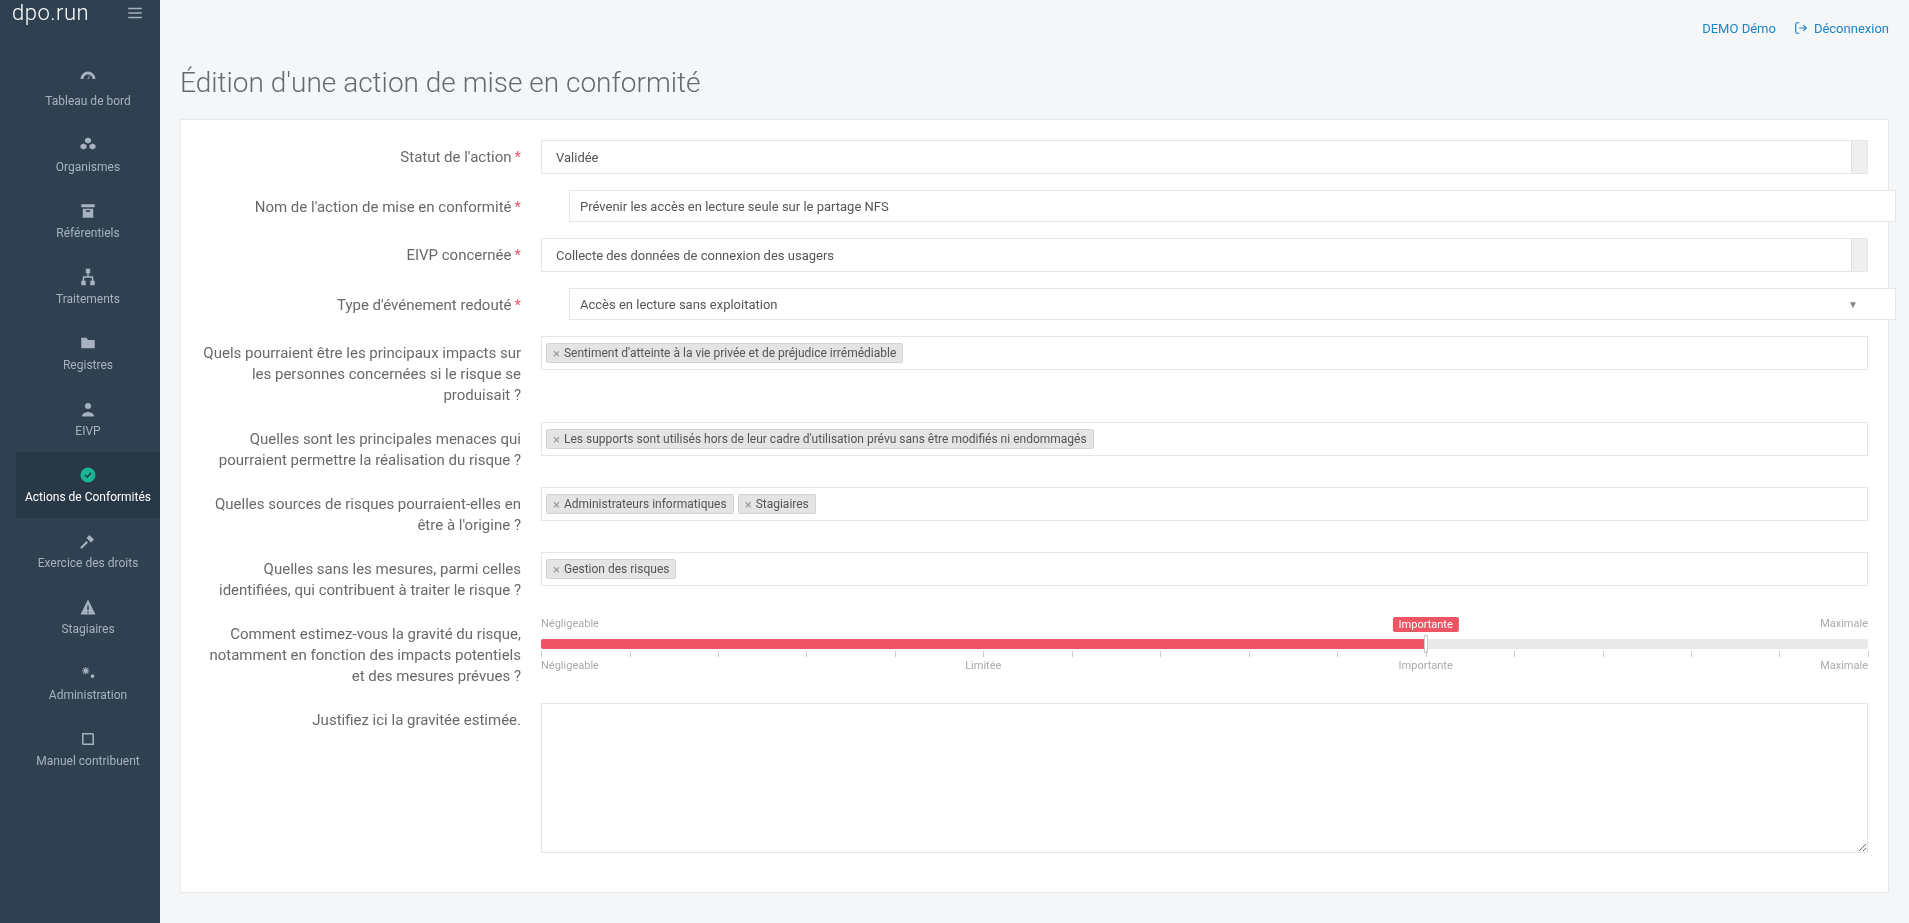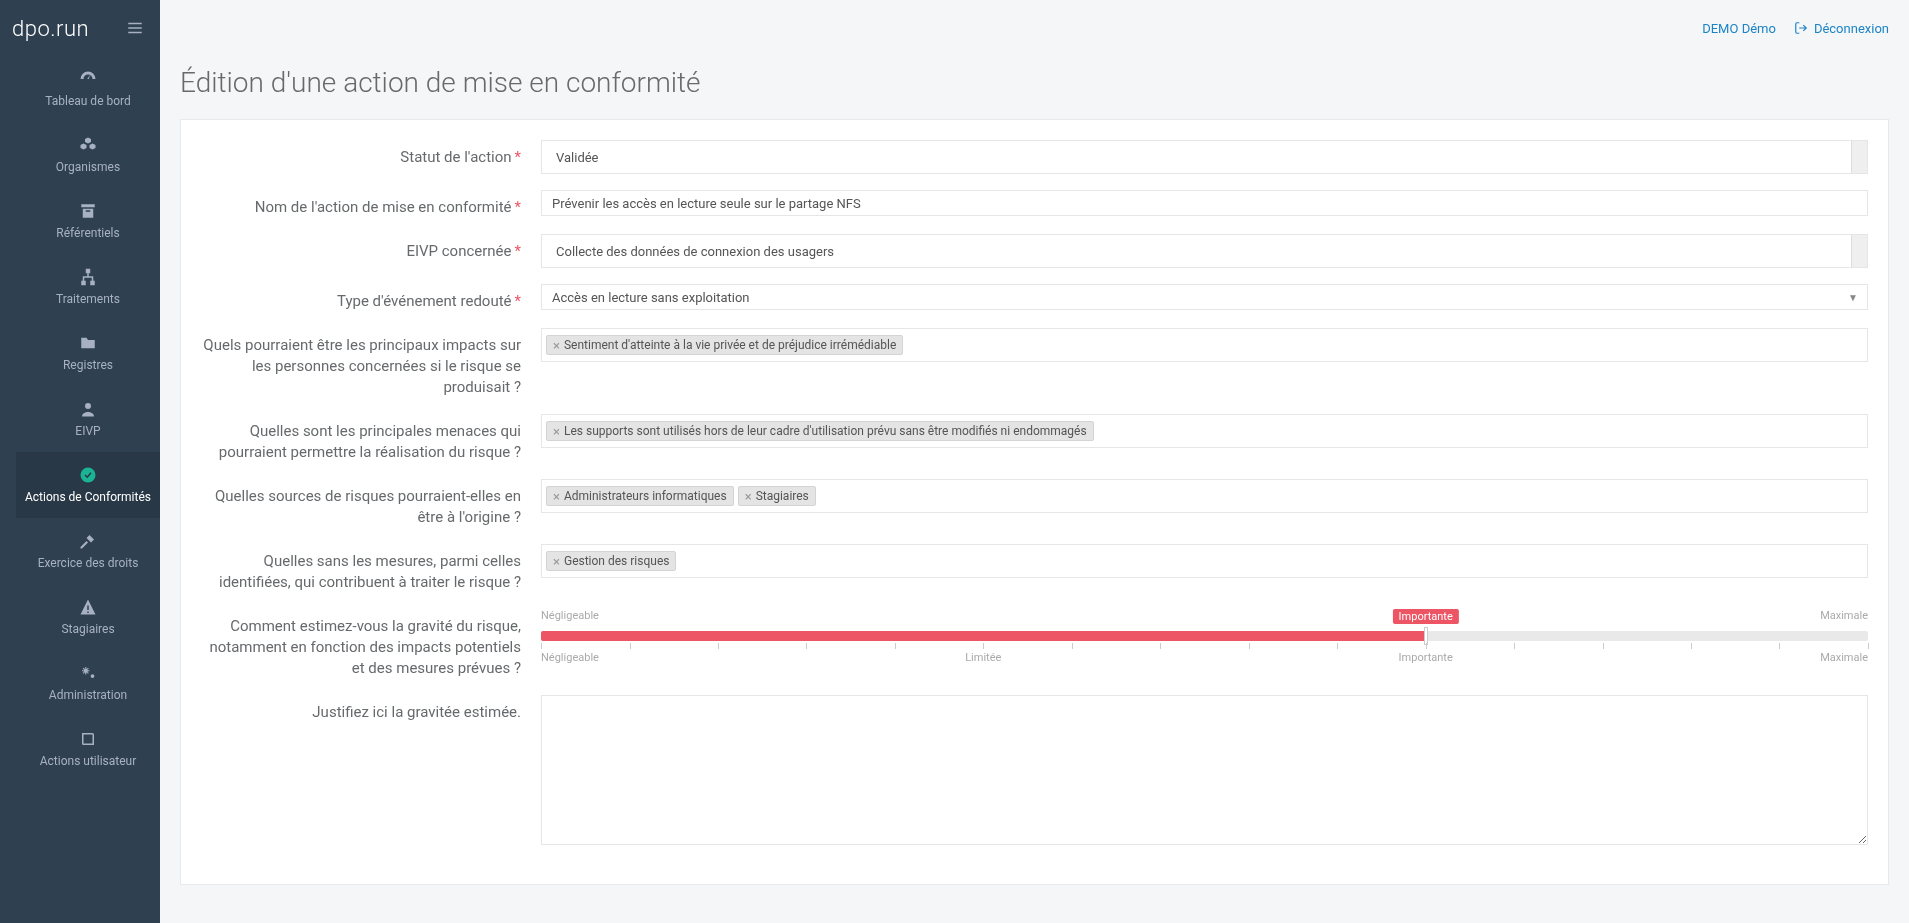--- a/index.html
+++ b/index.html
@@ -1,21 +1,21 @@
 <!DOCTYPE html>
 <html><head>
 <meta charset="utf-8">
 <style>
 * { margin: 0; padding: 0; box-sizing: border-box; }
 body { font-family: -apple-system, BlinkMacSystemFont, "Segoe UI", Roboto, "Helvetica Neue", Arial, sans-serif; font-size: 14px; color: #5e6e82; background: #f4f6f8; }
 .app { display: flex; height: 100vh; width: 100vw; overflow: hidden; }
 
 
 .sidebar { width: 160px; background: #2f4050; color: #a7b1c2; display: flex; flex-direction: column; flex-shrink: 0; }
-.sidebar-brand { height: 56px; background: #2f4050; display: flex; align-items: center; justify-content: space-between; padding: 0 12px; }
+.sidebar-brand { height: 56px; background: #2f4050; display: flex; align-items: flex-start; justify-content: space-between; padding: 0 12px; }
 .brand-logo { font-size: 22px; color: #fff; font-weight: 300; letter-spacing: 0.5px; }
 .menu-toggle { color: #a7b1c2; cursor: pointer; padding: 4px; }
 .menu-toggle svg { width: 18px; height: 18px; display: block; }
 
 .sidebar-nav { display: flex; flex-direction: column; padding-left: 16px; }
 .nav-item { display: flex; flex-direction: column; align-items: center; justify-content: center; padding: 14px 4px; cursor: pointer; text-align: center; font-size: 12px; color: #a7b1c2; }
 .nav-item.active { background: #293846; color: #fff; position: relative; }
 .nav-item.active .nav-icon svg { color: #1ab394; }
 .nav-item.active::after { content: ""; position: absolute; right: -8px; top: 50%; transform: translateY(-50%); border: 8px solid transparent; border-right-color: #f4f6f8; }
 .nav-icon { margin-bottom: 6px; }
@@ -35,21 +35,21 @@
 
 .form-row { display: flex; align-items: flex-start; margin-bottom: 16px; }
 .form-label { width: 340px; text-align: right; padding-right: 20px; padding-top: 7px; font-size: 15px; color: #676a6c; line-height: 1.4; }
 .form-label .req { color: #ed5565; margin-left: 3px; }
 .form-control-wrap { flex: 1; }
 
 .form-select, .form-input, .form-textarea { width: 100%; border: 1px solid #e5e6e7; background: #fff; padding: 6px 10px; font-size: 13px; color: #555; font-family: inherit; }
 .form-select { appearance: none; background-image: linear-gradient(45deg, transparent 50%, #888 50%), linear-gradient(135deg, #888 50%, transparent 50%); background-position: calc(100% - 14px) 14px, calc(100% - 10px) 14px; background-size: 4px 4px, 4px 4px; background-repeat: no-repeat; height: 34px; padding-left: 14px; }
 .form-select.native-scroll { background-image: none; padding-right: 20px; position: relative; }
 .native-scroll-handle { position: absolute; right: 1px; top: 1px; bottom: 1px; width: 16px; background: #efefef; border-left: 1px solid #ddd; pointer-events: none; }
-.form-input { height: 26px; }
+.form-input { height: 32px; margin-left: 28px; }
 .form-textarea { height: 150px; resize: both; }
 
 .select-wrap { position: relative; }
 .select-caret { position: absolute; right: 10px; top: 50%; transform: translateY(-50%); pointer-events: none; font-size: 10px; color: #888; }
 
 .tag-input { width: 100%; min-height: 34px; border: 1px solid #e5e6e7; background: #fff; padding: 3px 4px; display: flex; flex-wrap: wrap; gap: 4px; align-items: center; }
 .tag { background: #e4e4e4; border: 1px solid #d4d4d4; border-radius: 2px; padding: 2px 6px; font-size: 12px; color: #555; display: inline-flex; align-items: center; gap: 4px; }
 .tag-x { cursor: pointer; font-size: 13px; color: #999; line-height: 1; }
 
 
@@ -169,21 +169,21 @@
             </svg>
           </span>
         <span>Administration</span>
       </div>
       <div class="nav-item">
         <span class="nav-icon">
             <svg viewBox="0 0 24 24" fill="currentColor">
               <path d="M4 4h14a2 2 0 012 2v14H6a2 2 0 01-2-2V4zm2 2v12h12V6H6z"></path>
             </svg>
           </span>
-        <span>Actions utilisateur</span>
+        <span>Manuel contribuent</span>
       </div>
     </nav>
   </aside>
 
   <div class="main">
     <div class="topbar">
       <a>DEMO Démo</a>
       <a>
         <svg viewBox="0 0 24 24" fill="none" stroke="currentColor" stroke-width="2">
             <path d="M9 21H5a2 2 0 01-2-2V5a2 2 0 012-2h4M16 17l5-5-5-5M21 12H9"></path>

